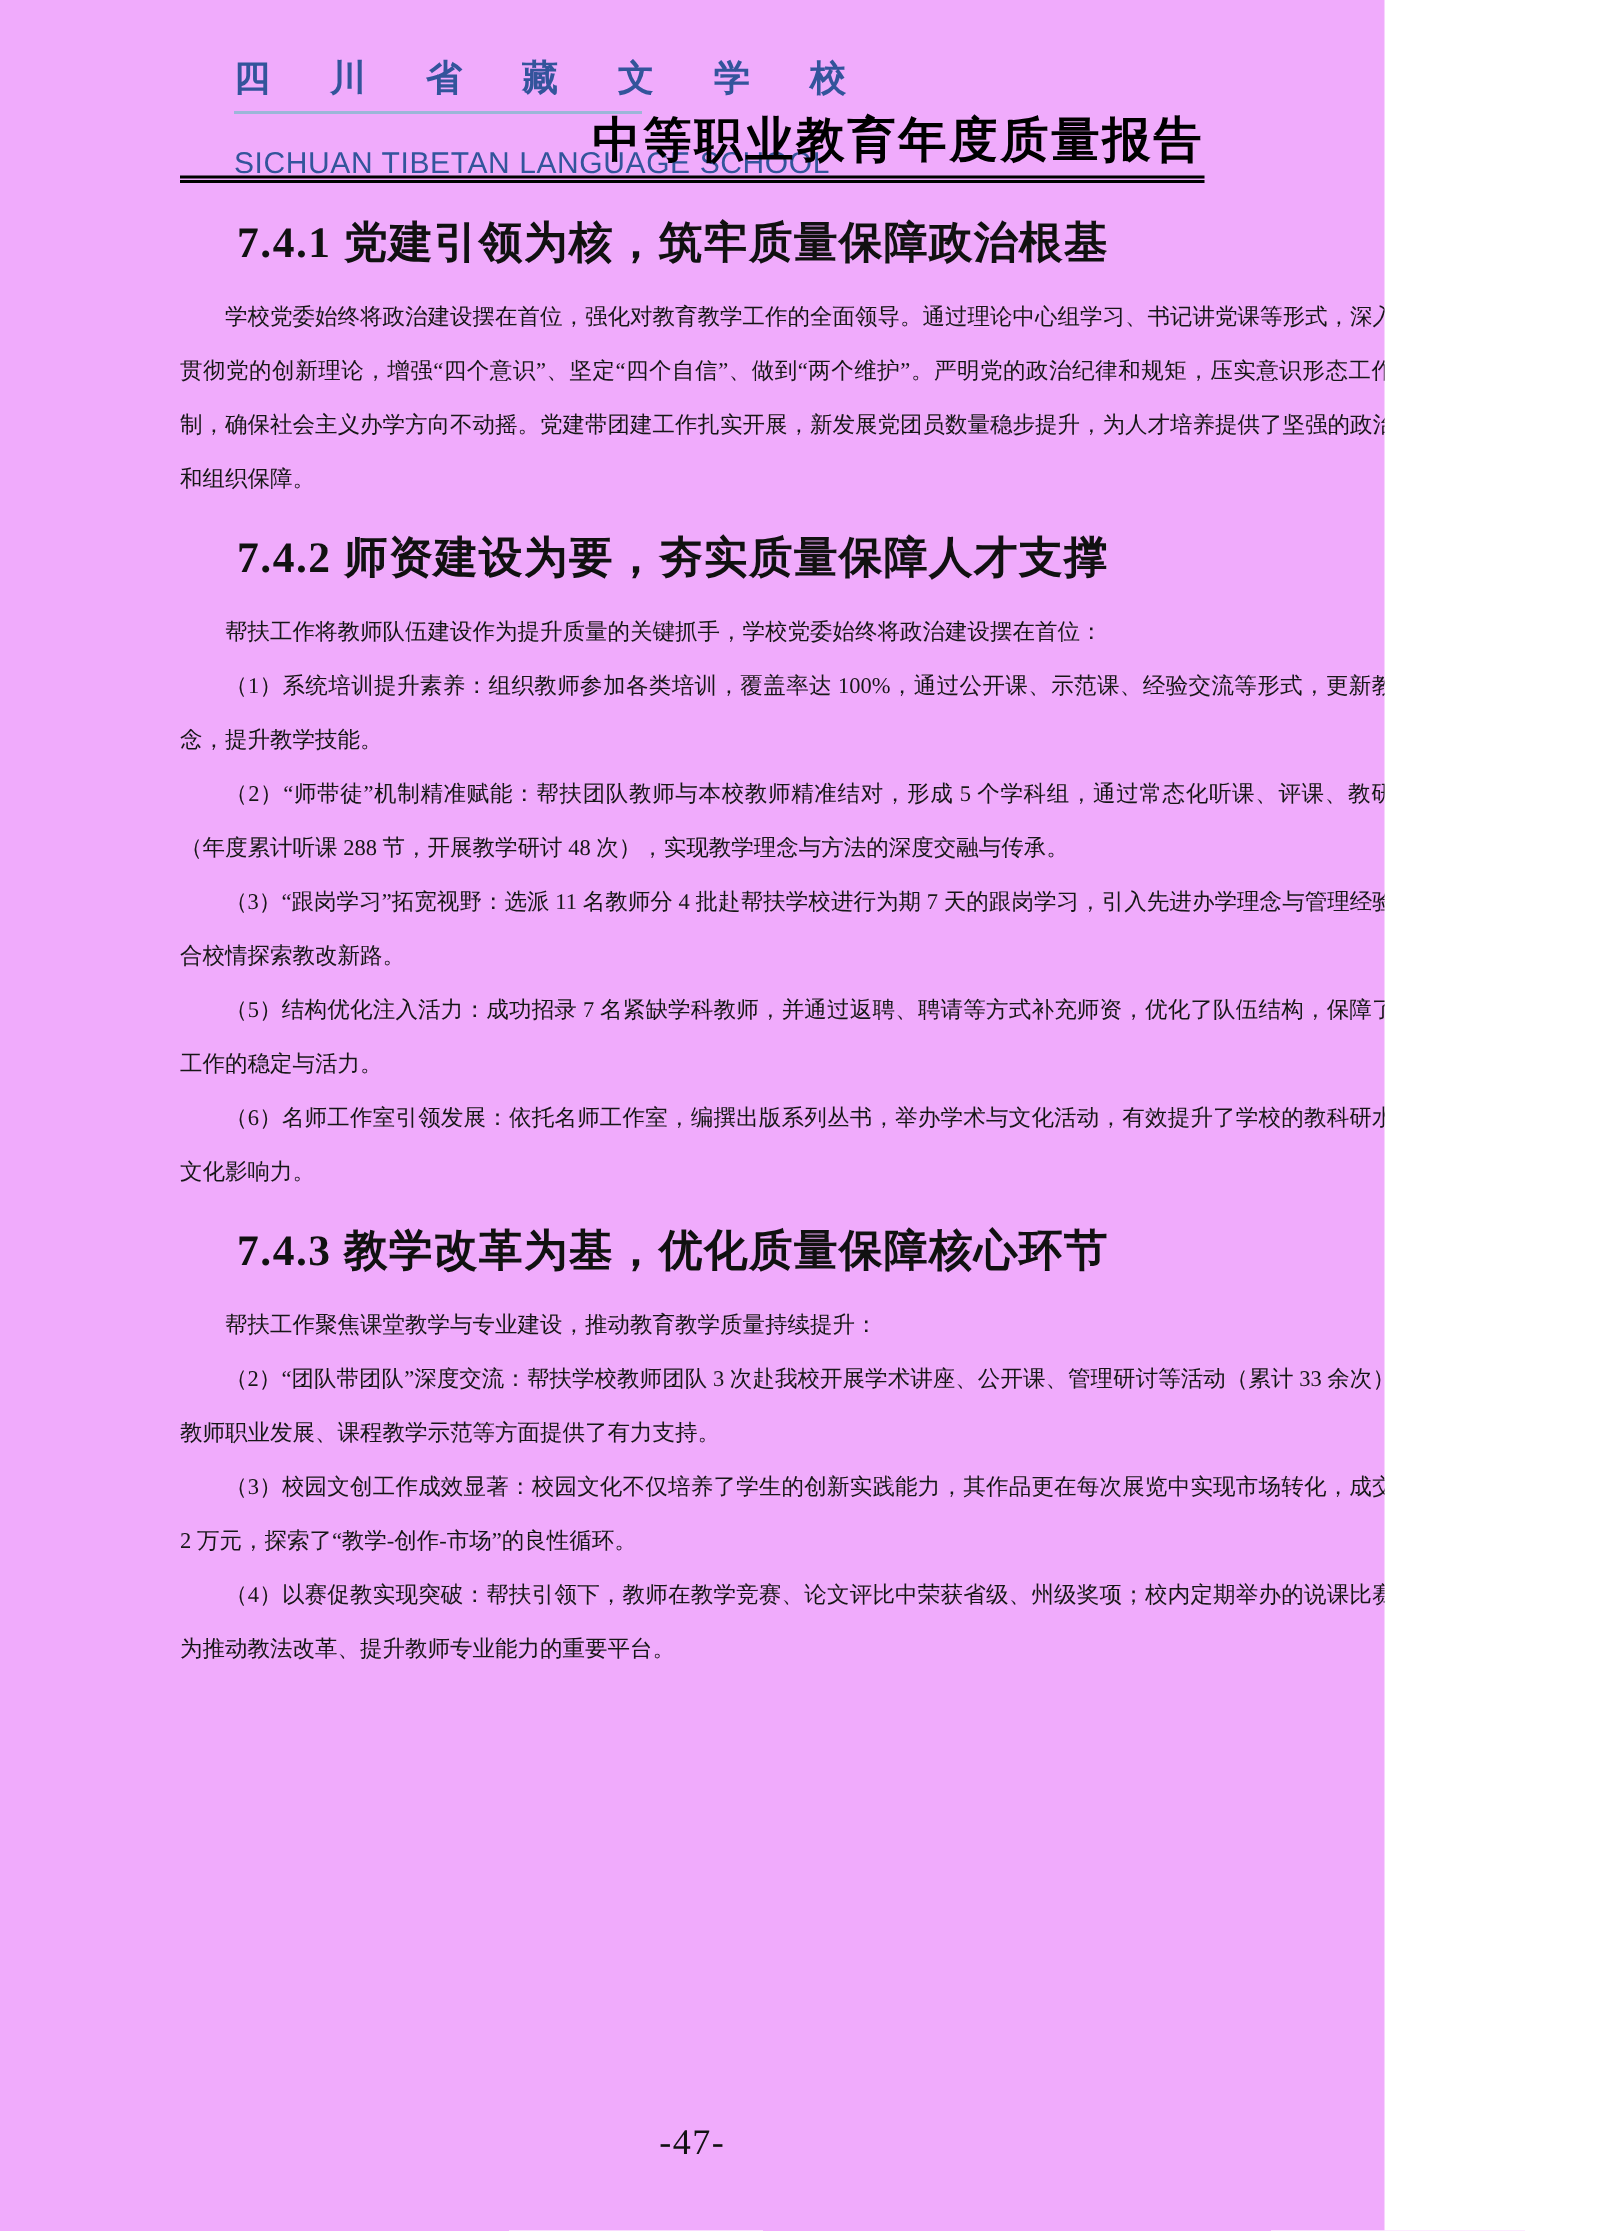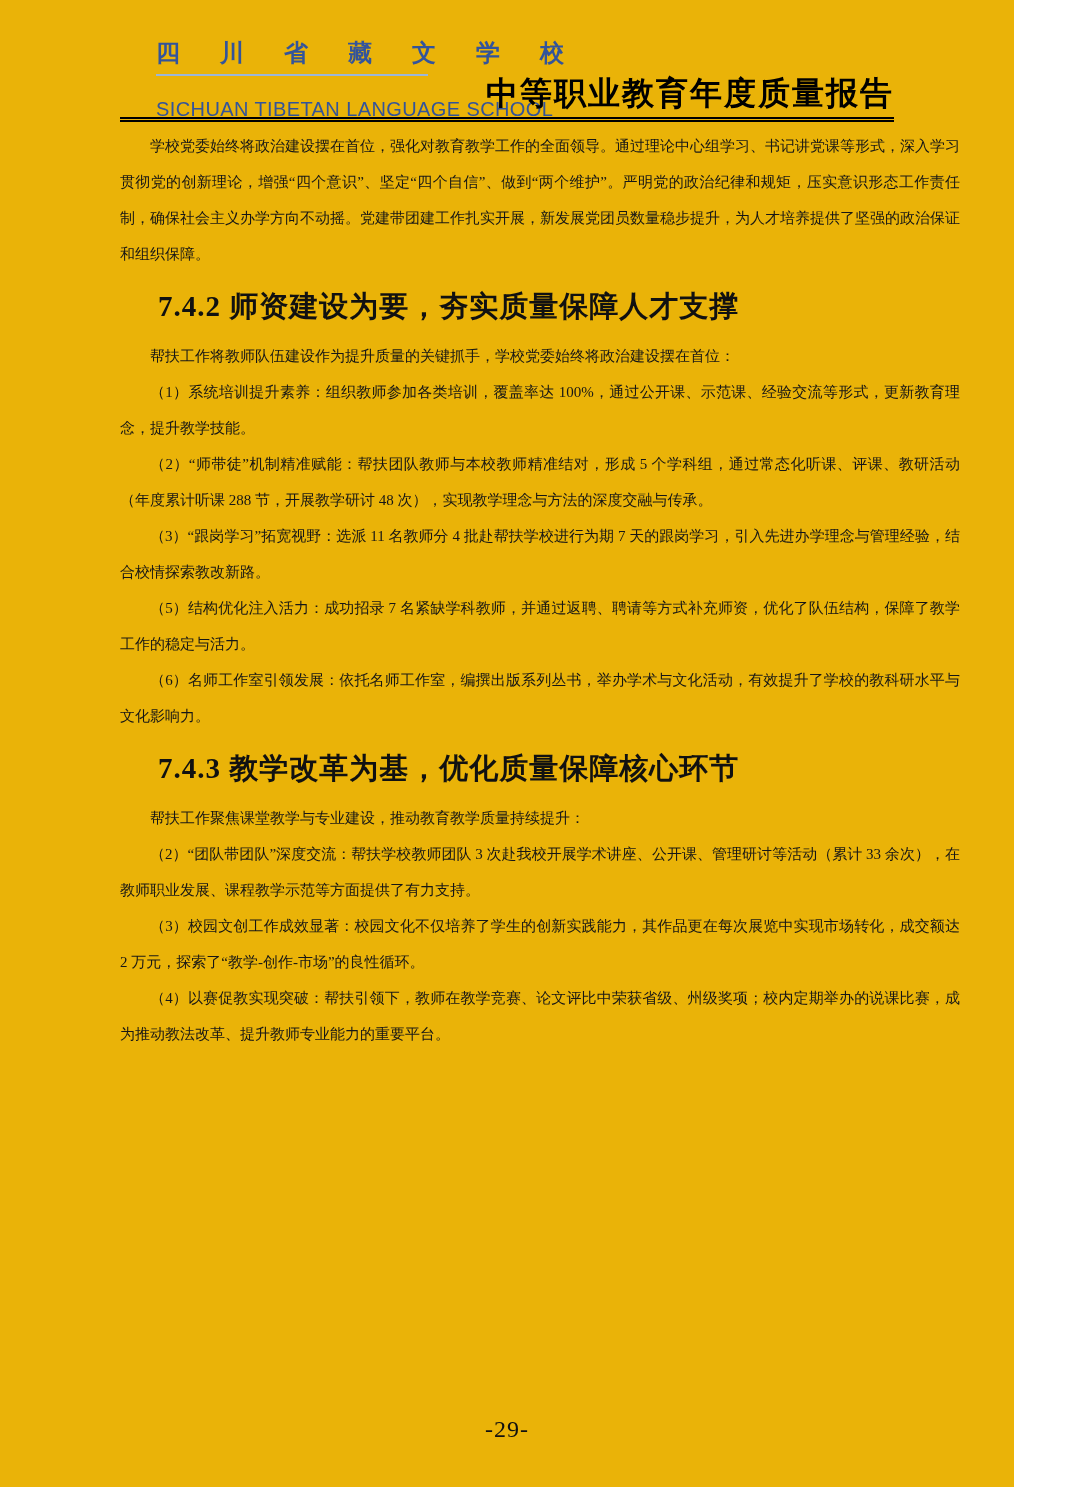--- a/index.html
+++ b/index.html
@@ -2,23 +2,23 @@
 <html><head>
 <meta charset="utf-8">
 <style>
   html, body {
     margin: 0;
     padding: 0;
     background: #ffffff;
   }
   .page {
     position: relative;
-    width: 1014px;
+    width: 923px;
     height: 1487px;
-    background: #eab308;
+    background: #f0abfc;
     overflow: hidden;
     font-family: "Liberation Serif", "DejaVu Serif", serif;
     color: #151515;
   }
 
   
   .header {
     position: absolute;
     top: 0;
     left: 120px;
@@ -122,33 +122,34 @@
       <div class="school-cn">四 川 省 藏 文 学 校</div>
       <div class="logo-divider"></div>
       <div class="school-en">SICHUAN TIBETAN LANGUAGE SCHOOL</div>
     </div>
     <div class="report-title">中等职业教育年度质量报告</div>
     <div class="header-rule"></div>
   </div>
 
   <div class="content">
 
+    <h2 class="section-heading">7.4.1 党建引领为核，筑牢质量保障政治根基</h2>
     <p class="para">学校党委始终将政治建设摆在首位，强化对教育教学工作的全面领导。通过理论中心组学习、书记讲党课等形式，深入学习贯彻党的创新理论，增强“四个意识”、坚定“四个自信”、做到“两个维护”。严明党的政治纪律和规矩，压实意识形态工作责任制，确保社会主义办学方向不动摇。党建带团建工作扎实开展，新发展党团员数量稳步提升，为人才培养提供了坚强的政治保证和组织保障。</p>
 
     <h2 class="section-heading">7.4.2 师资建设为要，夯实质量保障人才支撑</h2>
     <p class="para">帮扶工作将教师队伍建设作为提升质量的关键抓手，学校党委始终将政治建设摆在首位：</p>
     <p class="para">（1）系统培训提升素养：组织教师参加各类培训，覆盖率达 100%，通过公开课、示范课、经验交流等形式，更新教育理念，提升教学技能。</p>
     <p class="para">（2）“师带徒”机制精准赋能：帮扶团队教师与本校教师精准结对，形成 5 个学科组，通过常态化听课、评课、教研活动（年度累计听课 288 节，开展教学研讨 48 次），实现教学理念与方法的深度交融与传承。</p>
     <p class="para">（3）“跟岗学习”拓宽视野：选派 11 名教师分 4 批赴帮扶学校进行为期 7 天的跟岗学习，引入先进办学理念与管理经验，结合校情探索教改新路。</p>
     <p class="para">（5）结构优化注入活力：成功招录 7 名紧缺学科教师，并通过返聘、聘请等方式补充师资，优化了队伍结构，保障了教学工作的稳定与活力。</p>
     <p class="para">（6）名师工作室引领发展：依托名师工作室，编撰出版系列丛书，举办学术与文化活动，有效提升了学校的教科研水平与文化影响力。</p>
 
     <h2 class="section-heading">7.4.3 教学改革为基，优化质量保障核心环节</h2>
     <p class="para">帮扶工作聚焦课堂教学与专业建设，推动教育教学质量持续提升：</p>
     <p class="para">（2）“团队带团队”深度交流：帮扶学校教师团队 3 次赴我校开展学术讲座、公开课、管理研讨等活动（累计 33 余次），在教师职业发展、课程教学示范等方面提供了有力支持。</p>
     <p class="para">（3）校园文创工作成效显著：校园文化不仅培养了学生的创新实践能力，其作品更在每次展览中实现市场转化，成交额达 2 万元，探索了“教学-创作-市场”的良性循环。</p>
     <p class="para">（4）以赛促教实现突破：帮扶引领下，教师在教学竞赛、论文评比中荣获省级、州级奖项；校内定期举办的说课比赛，成为推动教法改革、提升教师专业能力的重要平台。</p>
 
   </div>
 
-  <div class="page-number">-29-</div>
+  <div class="page-number">-47-</div>
 
 </div>
 
 </body></html>

